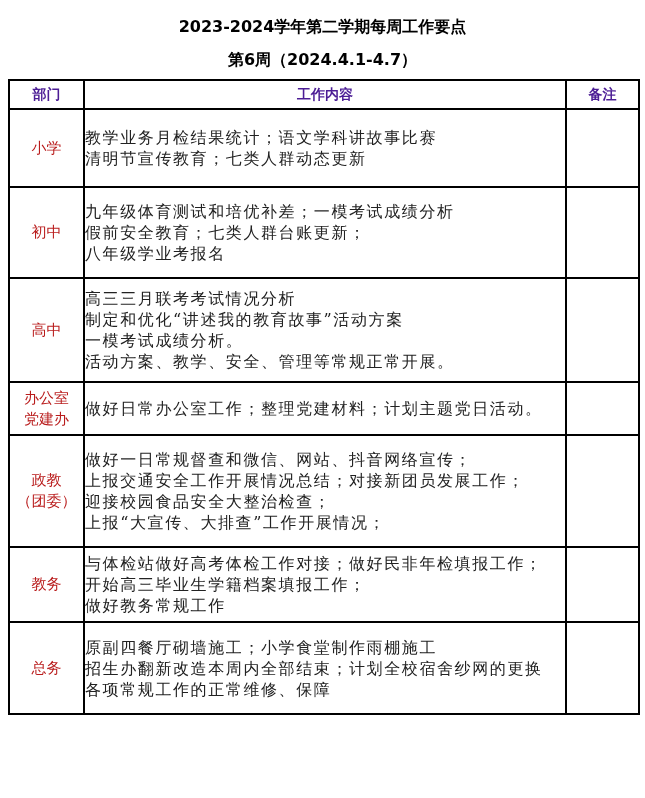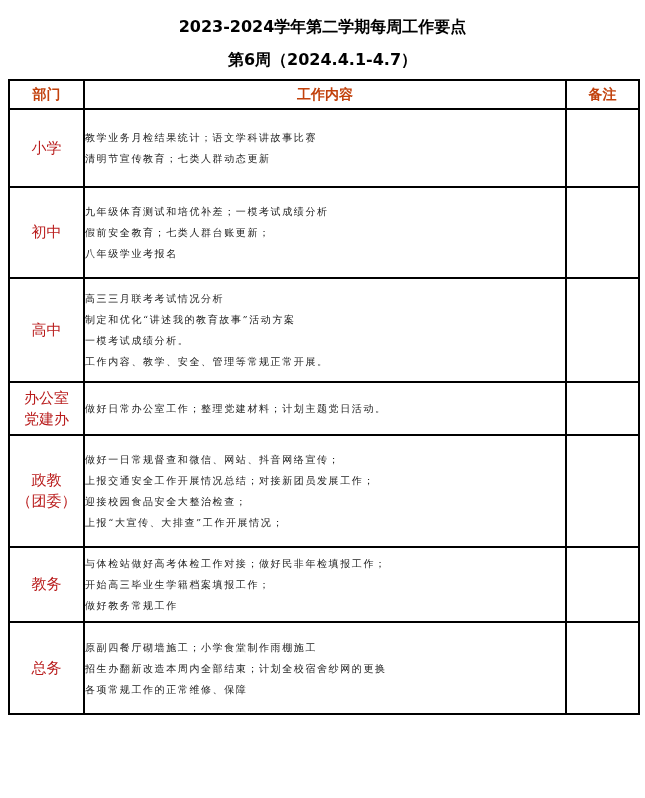--- a/index.html
+++ b/index.html
@@ -18,27 +18,27 @@
   .title.t2 { top: 40px; margin-top: 10px; }
   table.plan {
     position: absolute; left: 8px; top: 79px;
     width: 630px; border-collapse: collapse; table-layout: fixed;
   }
   table.plan td, table.plan th {
     border: 2px solid #000; padding: 0; vertical-align: middle;
   }
   table.plan th {
     height: 27px; font-family: "DejaVu Sans", "Liberation Sans", sans-serif;
-    font-weight: bold; font-size: 14px; text-align: center; color: #c2410c;
+    font-weight: bold; font-size: 14px; text-align: center; color: #4c1d95;
   }
   td.dept {
     text-align: center; font-size: 15px; line-height: 21px; color: #b91c1c;
   }
   td.content {
-    padding-left: 5px; font-size: 10px; line-height: 21px; color: #222;
+    padding-left: 5px; font-size: 16px; line-height: 21px; color: #222;
     letter-spacing: 1.6px; white-space: nowrap; overflow: hidden;
   }
   td.content .line { display: block; }
   td.remark { }
   col.c1 { width: 75px; }
   col.c2 { width: 482px; }
   col.c3 { width: 73px; }
 </style>
 </head>
 <body>
@@ -76,21 +76,21 @@
         <span class="line">八年级学业考报名</span>
       </td>
       <td class="remark"></td>
     </tr>
     <tr style="height:104px">
       <td class="dept">高中</td>
       <td class="content">
         <span class="line">高三三月联考考试情况分析</span>
         <span class="line">制定和优化“讲述我的教育故事”活动方案</span>
         <span class="line">一模考试成绩分析。</span>
-        <span class="line">工作内容、教学、安全、管理等常规正常开展。</span>
+        <span class="line">活动方案、教学、安全、管理等常规正常开展。</span>
       </td>
       <td class="remark"></td>
     </tr>
     <tr style="height:53px">
       <td class="dept">
         <span class="line" style="display:block">办公室</span>
         <span class="line" style="display:block">党建办</span>
       </td>
       <td class="content">
         <span class="line">做好日常办公室工作；整理党建材料；计划主题党日活动。</span>

